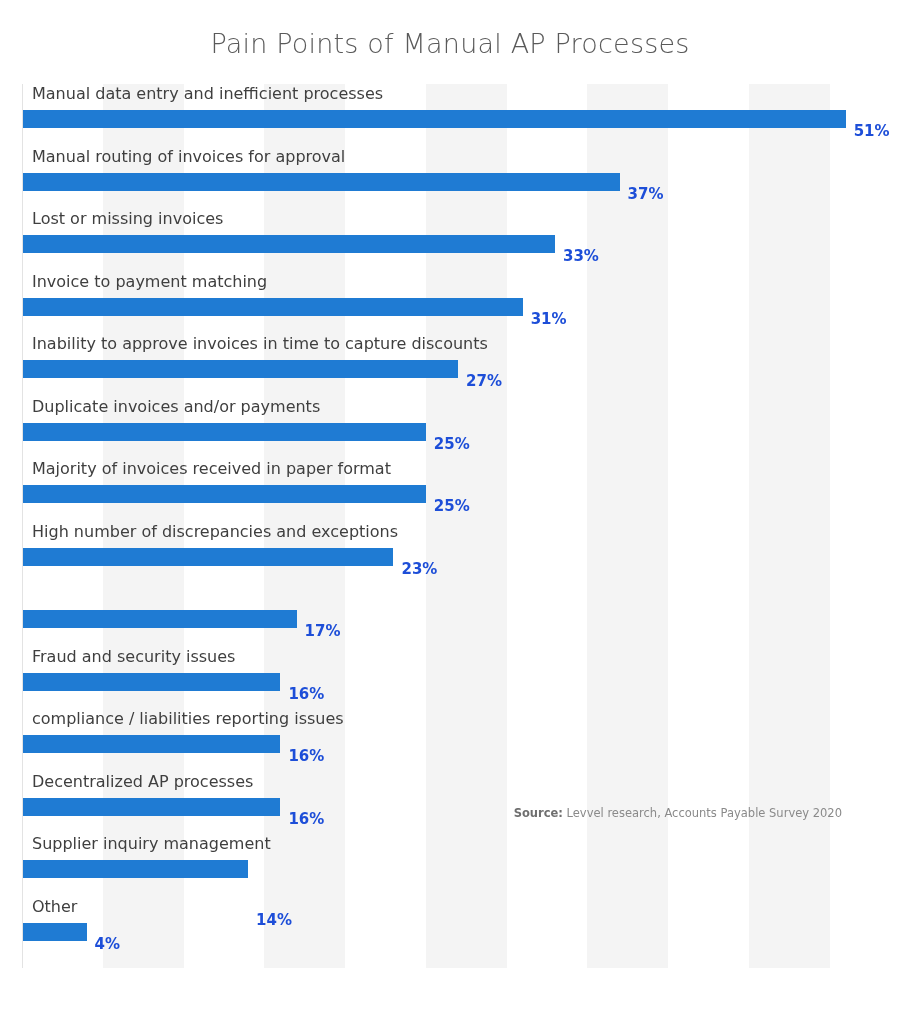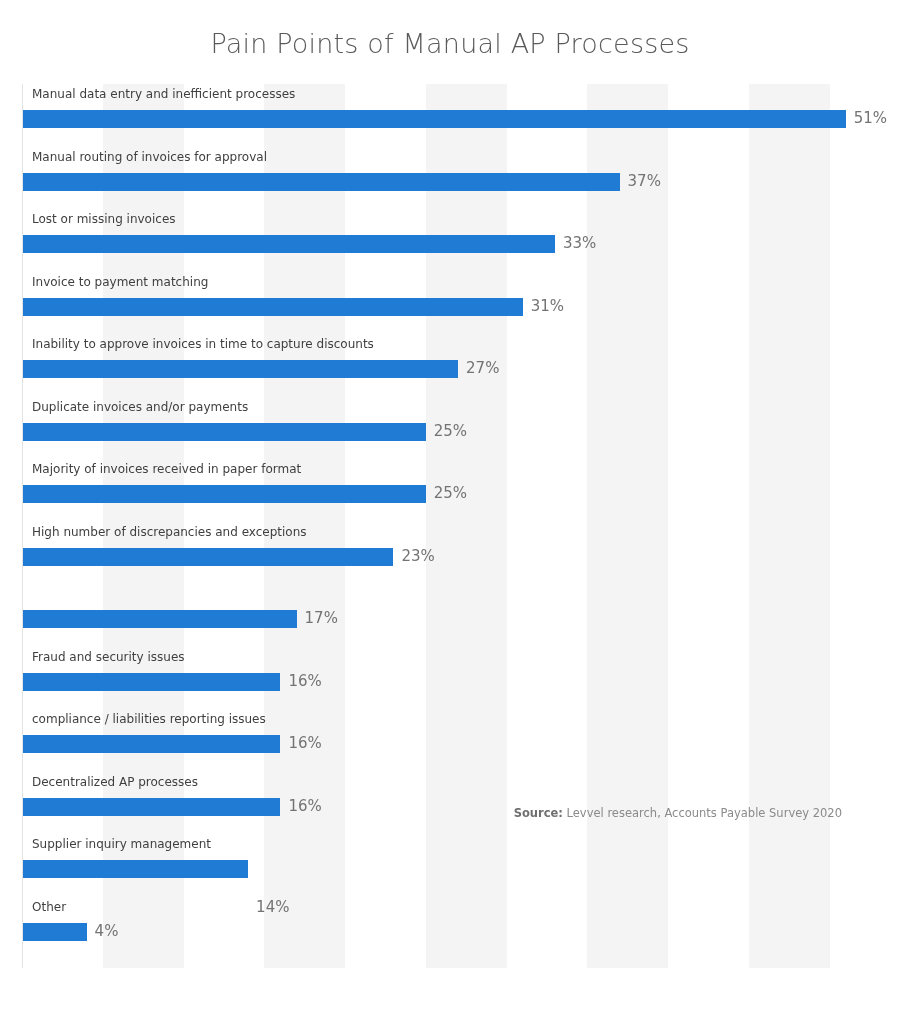--- a/index.html
+++ b/index.html
@@ -71,45 +71,45 @@
   .bar-row {
     position: absolute;
     left: 0;
     width: 856px;
     height: 62px;
   }
   .bar-label {
     position: absolute;
     left: 10px;
     top: 0px;
-    font-size: 12px;
+    font-size: 16px;
     color: #3f3f3f;
     white-space: nowrap;
     line-height: 20px;
   }
   .bar-track {
     position: absolute;
     left: 0;
     top: 26px;
     height: 18px;
     width: 856px;
   }
   .bar-fill {
     position: absolute;
     left: 0;
     top: 0;
     height: 18px;
     background: #1f7bd3;
   }
   .bar-value {
     position: absolute;
-    top: 25px;
+    top: 38px;
     font-size: 15px;
-    font-weight: normal;
-    color: #737373;
+    font-weight: bold;
+    color: #1d4ed8;
     white-space: nowrap;
   }
   .source-line {
     position: absolute;
     right: 58px;
     bottom: 24px;
     font-size: 11.5px;
     color: #8a8a8a;
     white-space: nowrap;
   }

